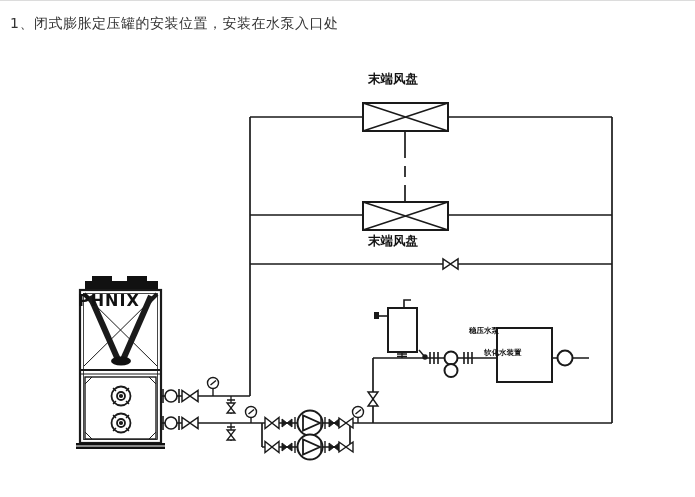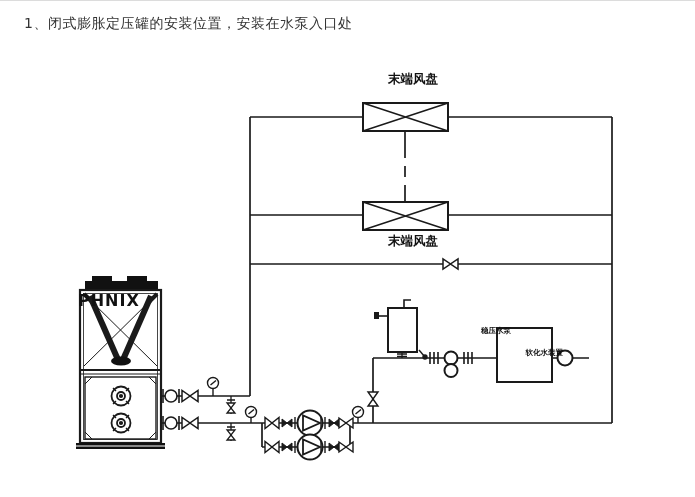--- a/index.html
+++ b/index.html
@@ -11,32 +11,31 @@
     overflow:hidden;
   }
   .top-rule{
     position:absolute;left:0;top:0;width:695px;height:1px;
     background:#dcdcdc;
   }
   .heading{
     position:absolute;left:10px;top:13px;
     font-size:14px;line-height:20px;color:#333333;
     letter-spacing:0.5px;
-    margin-left:14px;
   }
   .diagram-svg{position:absolute;left:0;top:0;}
   .dlabel{
-    position:absolute;color:#111111;font-weight:bold;text-align:right;
+    position:absolute;color:#111111;font-weight:bold;text-align:left;
     white-space:nowrap;
   }
   .lbl-fan-top{left:368px;top:71px;width:70px;font-size:12.5px;}
   .lbl-fan-bottom{left:368px;top:233px;width:70px;font-size:12.5px;}
   .lbl-phnix{left:78px;top:291px;width:56px;font-size:16px;letter-spacing:1px;}
   .lbl-pump{left:428px;top:326px;width:42px;font-size:7.5px;margin-left:41px;}
-  .lbl-box{left:523px;top:348px;width:40px;font-size:7.5px;}
+  .lbl-box{left:484px;top:348px;width:40px;font-size:7.5px;}
 </style>
 </head>
 <body>
 
 <div class="page">
   <div class="top-rule"></div>
 
   <div class="heading">1、闭式膨胀定压罐的安装位置，安装在水泵入口处</div>
 
   <svg class="diagram-svg" width="695" height="497" viewBox="0 0 695 497">

